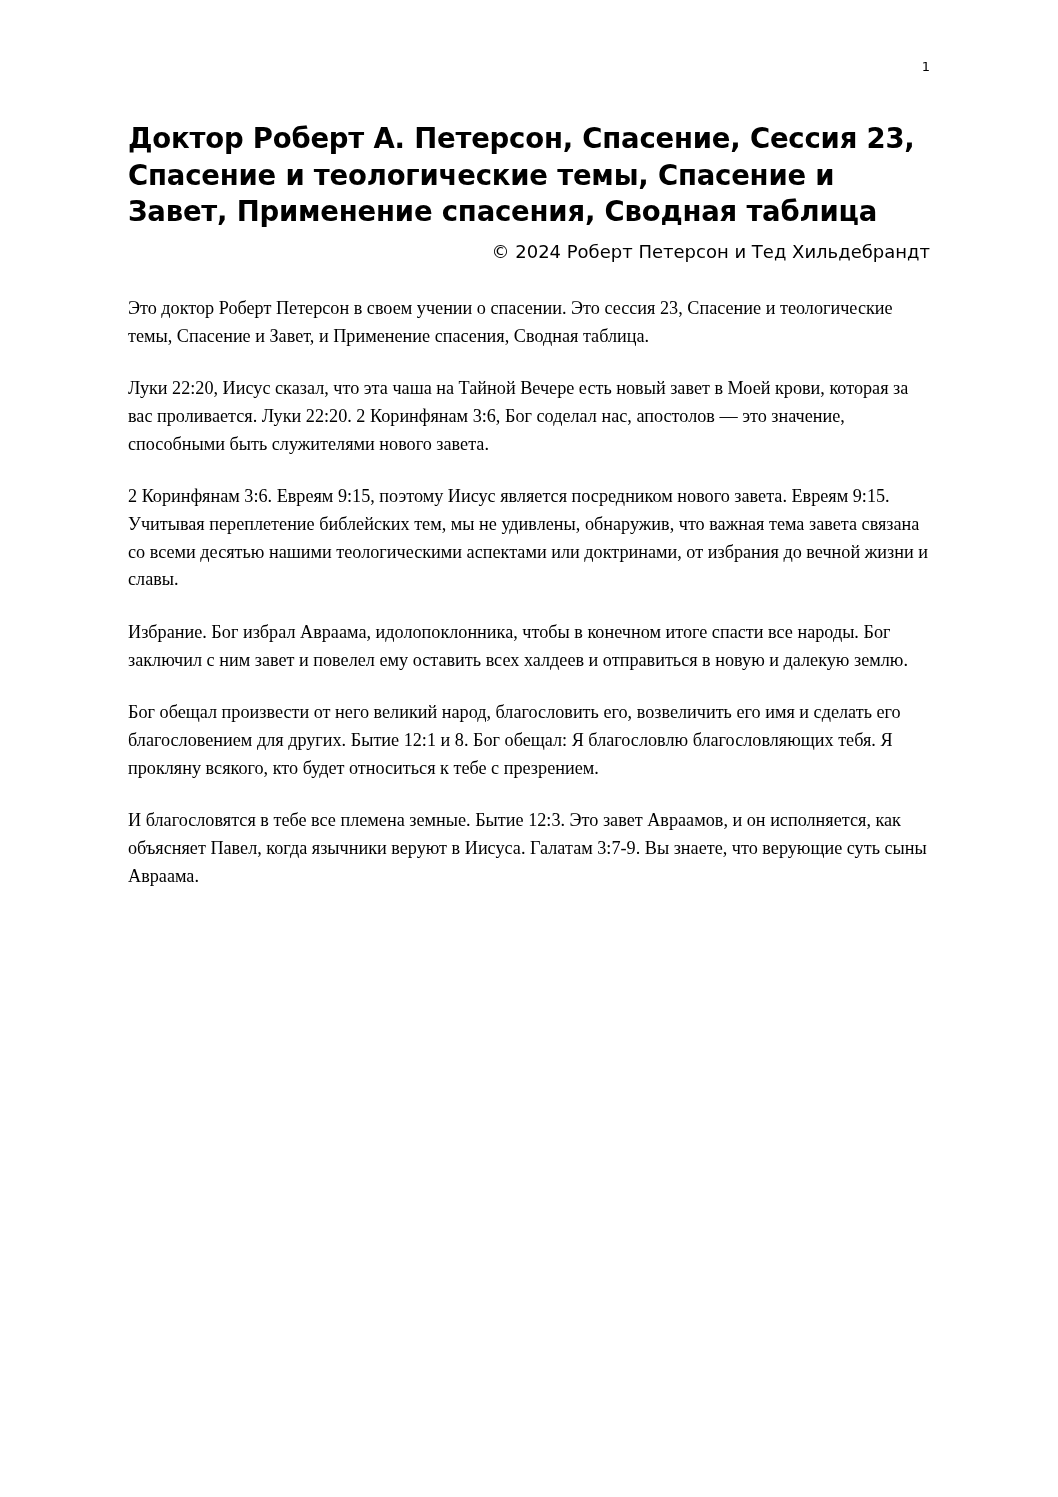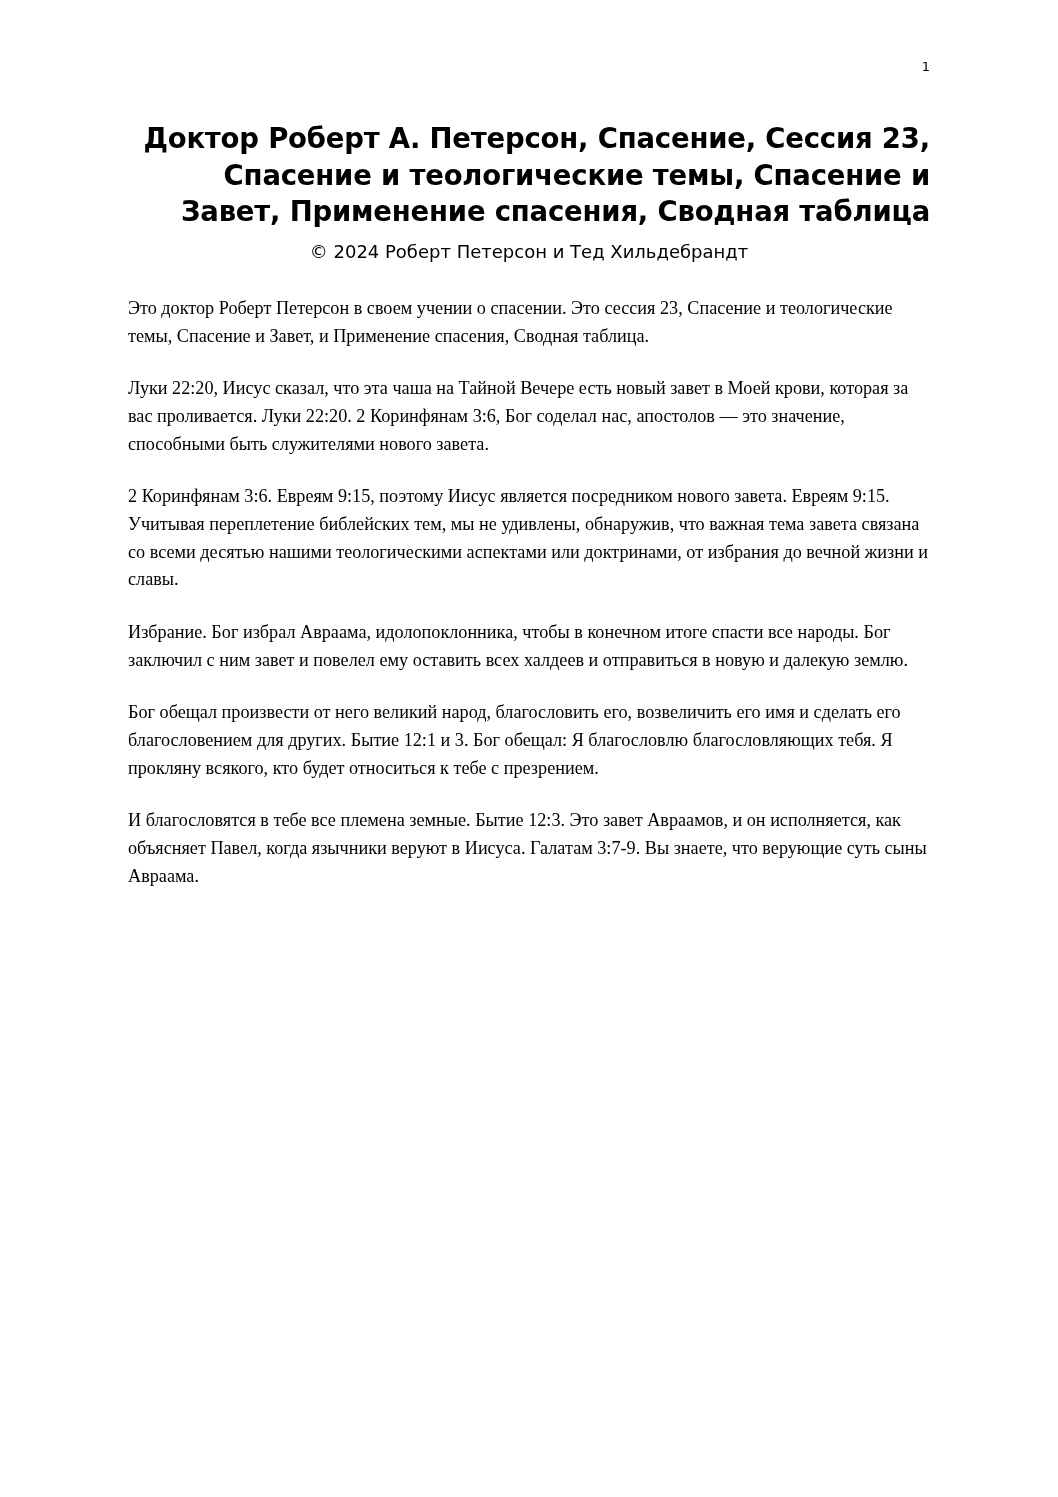--- a/index.html
+++ b/index.html
@@ -28,29 +28,29 @@
     font-size: 13px;
     line-height: 1;
     color: #000;
     font-family: "DejaVu Sans", sans-serif;
   }
   .doc-title {
     margin: 62px 0 0 0;
     font-size: 27.5px;
     line-height: 1.33;
     font-weight: bold;
-    text-align: right;
+    text-align: left;
     letter-spacing: -0.2px;
     font-family: "DejaVu Sans", sans-serif;
   }
   .doc-subtitle {
     margin: 10px 0 0 0;
     font-size: 18px;
     line-height: 1.3;
-    text-align: center;
+    text-align: right;
     font-weight: normal;
     font-family: "DejaVu Sans", sans-serif;
   }
   .body-copy {
     margin-top: 32px;
   }
   .body-copy p {
     margin: 0 0 25px 0;
     font-size: 18.2px;
     line-height: 1.52;
@@ -70,17 +70,17 @@
 
   <h1 class="doc-title">Доктор Роберт А. Петерсон, Спасение, Сессия 23, Спасение и теологические темы, Спасение и Завет, Применение спасения, Сводная таблица</h1>
 
   <div class="doc-subtitle">© 2024 Роберт Петерсон и Тед Хильдебрандт</div>
 
   <div class="body-copy">
     <p>Это доктор Роберт Петерсон в своем учении о спасении. Это сессия 23, Спасение и теологические темы, Спасение и Завет, и Применение спасения, Сводная таблица.</p>
     <p>Луки 22:20, Иисус сказал, что эта чаша на Тайной Вечере есть новый завет в Моей крови, которая за вас проливается. Луки 22:20. 2 Коринфянам 3:6, Бог соделал нас, апостолов — это значение, способными быть служителями нового завета.</p>
     <p>2 Коринфянам 3:6. Евреям 9:15, поэтому Иисус является посредником нового завета. Евреям 9:15. Учитывая переплетение библейских тем, мы не удивлены, обнаружив, что важная тема завета связана со всеми десятью нашими теологическими аспектами или доктринами, от избрания до вечной жизни и славы.</p>
     <p>Избрание. Бог избрал Авраама, идолопоклонника, чтобы в конечном итоге спасти все народы. Бог заключил с ним завет и повелел ему оставить всех халдеев и отправиться в новую и далекую землю.</p>
-    <p>Бог обещал произвести от него великий народ, благословить его, возвеличить его имя и сделать его благословением для других. Бытие 12:1 и 3. Бог обещал: Я благословлю благословляющих тебя. Я прокляну всякого, кто будет относиться к тебе с презрением.</p>
+    <p>Бог обещал произвести от него великий народ, благословить его, возвеличить его имя и сделать его благословением для других. Бытие 12:1 и 8. Бог обещал: Я благословлю благословляющих тебя. Я прокляну всякого, кто будет относиться к тебе с презрением.</p>
     <p>И благословятся в тебе все племена земные. Бытие 12:3. Это завет Авраамов, и он исполняется, как объясняет Павел, когда язычники веруют в Иисуса. Галатам 3:7-9. Вы знаете, что верующие суть сыны Авраама.</p>
   </div>
 
 </div>
 
 </body></html>

